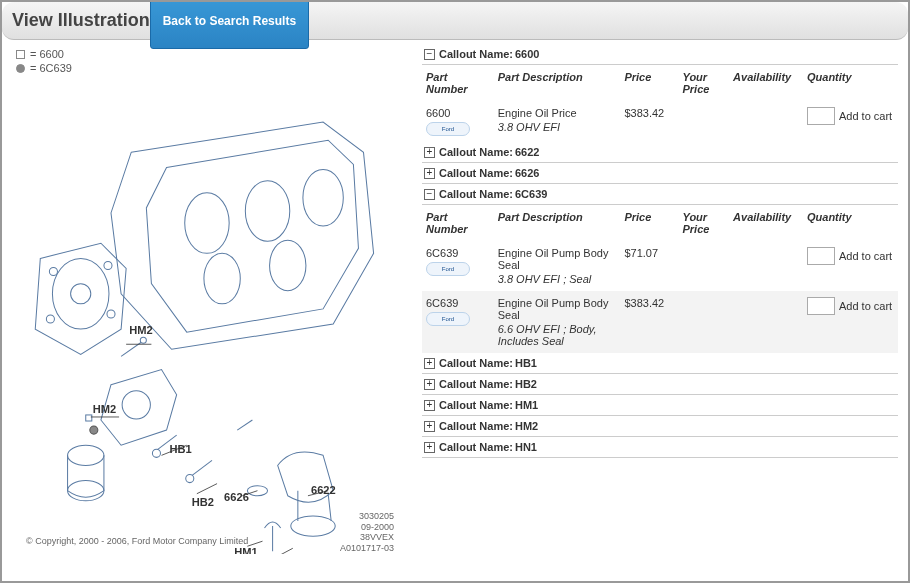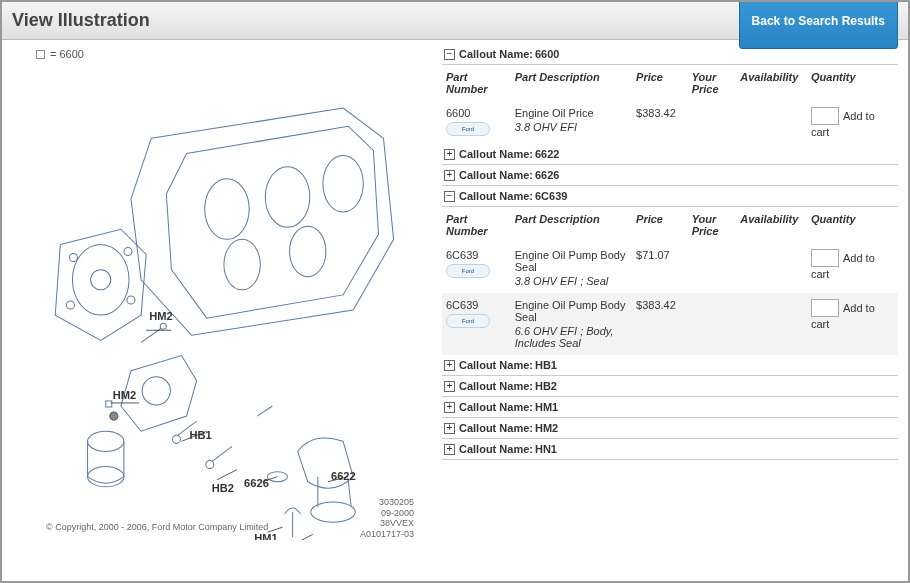--- a/index.html
+++ b/index.html
@@ -12,43 +12,42 @@
       height: 583px;
       overflow: hidden;
       border: 2px solid #999;
       position: relative;
     }
     .header {
       background: linear-gradient(to bottom, #f5f5f5, #e0e0e0);
       border-bottom: 1px solid #bbb;
       padding: 6px 10px;
       display: flex;
-      justify-content: space-between;
       align-items: center;
       height: 38px;
+      border-radius: 12px;
     }
     .header h1 {
       font-size: 18px;
       font-weight: bold;
       color: #444;
     }
     .back-btn {
       background: linear-gradient(to bottom, #3a9ad9, #2b84c4);
       color: #fff;
       border: 1px solid #1a6aa8;
       border-radius: 3px;
       padding: 20px 12px;
       font-size: 12px;
       font-weight: bold;
       cursor: pointer;
     }
     .content {
       display: flex;
       height: calc(100% - 38px);
-      margin-left: 20px;
     }
     .left-panel {
       width: 420px;
       padding: 8px;
       position: relative;
     }
     .legend {
       font-size: 11px;
       color: #555;
       padding-left: 6px;
@@ -189,20 +188,24 @@
   <button class="back-btn">Back to Search Results</button>
 </div>
 
 <div class="content">
   <div class="left-panel">
     <div class="legend">
       <div class="legend-row">
         <span class="legend-box"></span>
         <span>= 6600</span>
       </div>
+      <div class="legend-row">
+        <span class="legend-circle"></span>
+        <span>= 6C639</span>
+      </div>
     </div>
 
     <div class="diagram">
       <svg viewBox="0 0 400 450">
 
         <g stroke="#5a7ba3" stroke-width="1" fill="none">
           <path d="M120 60 L310 30 L350 60 L360 160 L320 230 L160 255 L110 200 L100 120 Z"></path>
           <path d="M155 75 L315 48 L340 72 L345 155 L310 215 L175 238 L140 190 L135 115 Z"></path>
           <ellipse cx="195" cy="130" rx="22" ry="30"></ellipse>
           <ellipse cx="255" cy="118" rx="22" ry="30"></ellipse>

